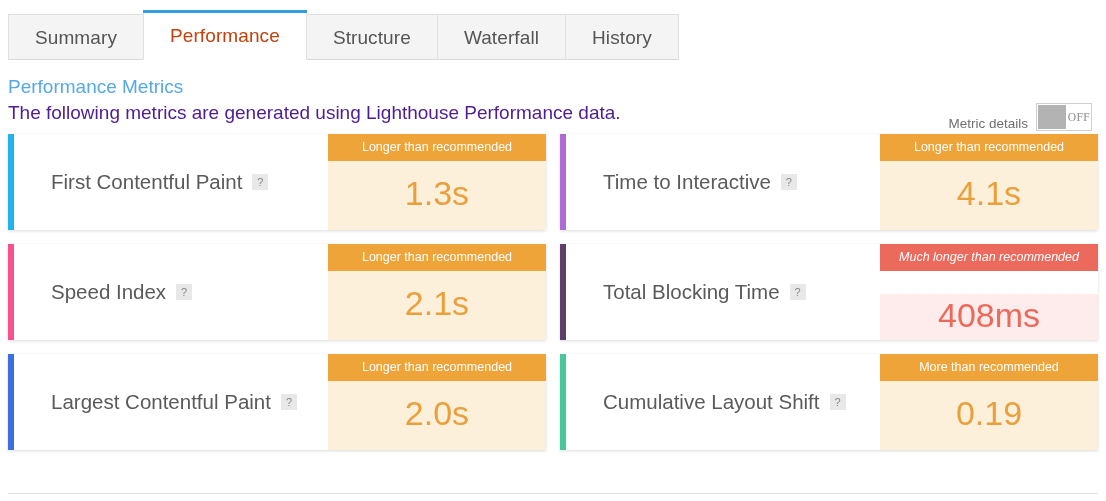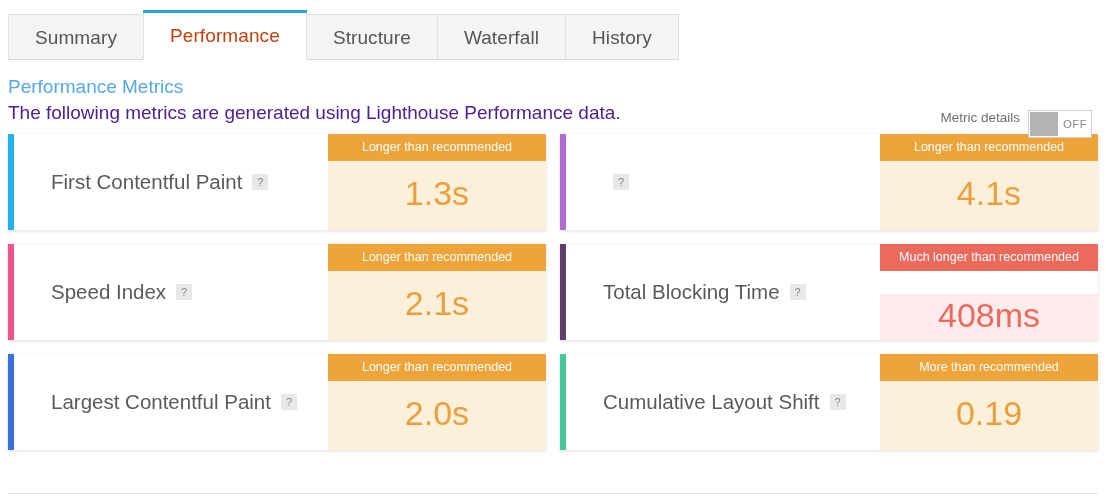--- a/index.html
+++ b/index.html
@@ -72,38 +72,39 @@
   }
   .section-desc {
     color: #4c1d95;
     font-size: 19px;
     margin-top: 4px;
   }
 
   .metric-details {
     position: absolute;
     right: 14px;
-    top: 34px;
-    display: flex;
-    align-items: flex-start;
+    top: 27px;
+    display: flex;
+    align-items: flex-end;
     gap: 8px;
   }
   .metric-details-label {
     font-size: 13.5px;
     color: #6f6f6f;
   }
   .toggle {
-    width: 64px;
+    width: 56px;
     height: 28px;
     border: 1px solid #d0d0d0;
     background: #ffffff;
     display: flex;
     align-items: center;
     cursor: pointer;
     box-sizing: border-box;
+    font-family: Liberation Serif, serif;
   }
   .toggle-knob {
     width: 28px;
     height: 24px;
     background: #b3b3b3;
     margin: 1px;
   }
   .toggle-text {
     flex: 1;
     text-align: center;
@@ -176,21 +177,21 @@
     display: flex;
     align-items: center;
     justify-content: center;
     font-size: 34px;
     padding-bottom: 4px;
   }
 
   
   .status-warn .value-banner { background: #efa43a; }
   .status-warn .value-body   { background: #fdf0da; color: #e9a03c; }
-  .status-bad  .value-banner { background: #ec6a5c; }
+  .status-bad  .value-banner { background: #ec6a5c; font-style: italic; }
   .status-bad  .value-body   { background: #fdeceb; color: #ec6a5c; margin-top: 23px; }
 
   .footer-rule {
     position: absolute;
     left: 8px;
     right: 8px;
     top: 493px;
     height: 1px;
     background: #e2e2e2;
   }
@@ -239,20 +240,21 @@
     </div>
     <div class="card-value status-warn">
       <div class="value-banner">Longer than recommended</div>
       <div class="value-body">1.3s</div>
     </div>
   </div>
 
   <div class="card">
     <div class="card-accent" style="background:#b06ad4"></div>
     <div class="card-label">
+      <span class="card-label-text">Time to Interactive</span>
       <span class="help-badge">?</span>
     </div>
     <div class="card-value status-warn">
       <div class="value-banner">Longer than recommended</div>
       <div class="value-body">4.1s</div>
     </div>
   </div>
 
   <div class="card">
     <div class="card-accent" style="background:#f4538f"></div>

